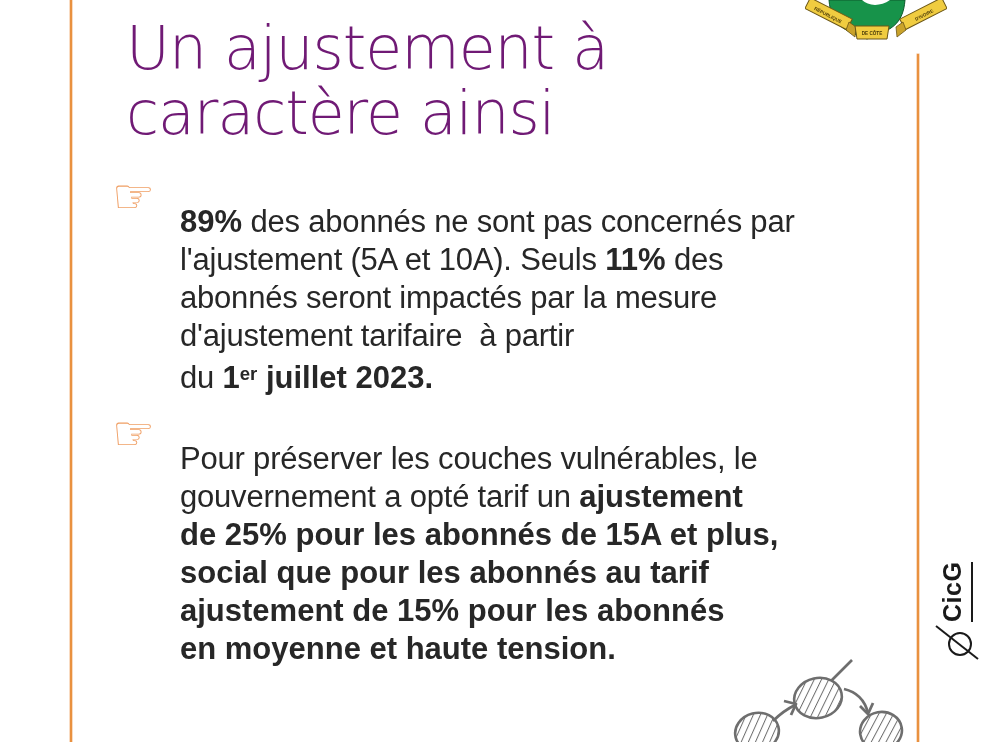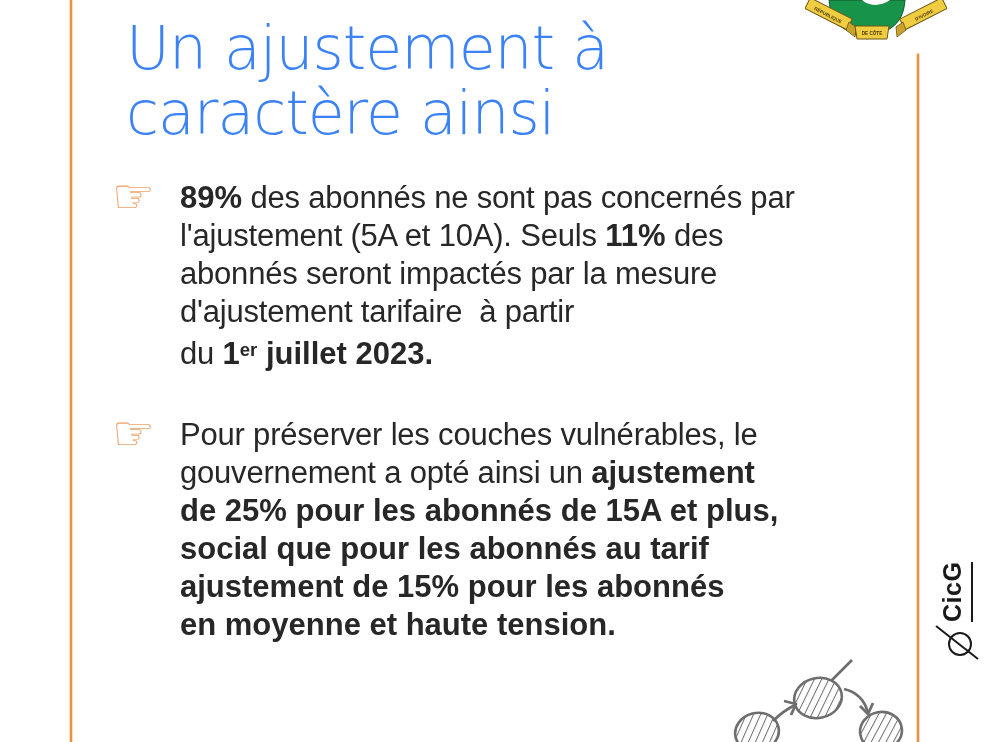--- a/index.html
+++ b/index.html
@@ -16,36 +16,37 @@
   .rule-left  { left: 70px;  top: 0;    width: 2px; height: 742px; }
   .rule-right { left: 917px; top: 54px; width: 2px; height: 688px; }
 
   
   .title {
     position: absolute; left: 126px; top: 16px; margin: 0;
     font-family: "DejaVu Sans", "Liberation Sans", sans-serif;
     font-weight: 200;
     font-size: 60px; line-height: 65px;
     letter-spacing: -1px;
-    color: #3b82f6;
+    color: #701a75;
   }
 
   
   .para { position: absolute; left: 110px; width: 800px; color: #272727; }
   .para-1 { top: 179px; }
   .para-2 { top: 416px; }
   .hand {
     position: absolute; left: 2px; top: -6px;
     font-size: 48px; line-height: 48px;
     color: #F0A168;
   }
   .para-text {
     margin-left: 70px;
     font-size: 31px; line-height: 38px;
     letter-spacing: -0.2px;
+    margin-top: 24px;
   }
   .para-text .line { white-space: pre; }
   .para-text .bold { font-weight: bold; letter-spacing: 0; }
   .para-text .sup  { font-size: 0.60em; vertical-align: 0.42em; text-align: center; }
 
   
   .emblem { position: absolute; left: 805px; top: 0; width: 142px; height: 50px; }
   .emblem svg { display: block; }
   .emblem text {
     font-family: "Liberation Sans", sans-serif;
@@ -116,21 +117,21 @@
         <div class="line"><span>abonnés seront impactés par la mesure</span></div>
         <div class="line"><span>d'ajustement tarifaire  à partir</span></div>
         <div class="line"><span>du </span><span class="bold">1</span><span class="bold sup">er</span><span class="bold"> juillet 2023.</span></div>
       </div>
   </section>
 
   <section class="para para-2">
     <span class="hand">☞</span>
     <div class="para-text">
         <div class="line"><span>Pour préserver les couches vulnérables, le</span></div>
-        <div class="line"><span>gouvernement a opté ainsi un </span><span class="bold">ajustement</span></div>
+        <div class="line"><span>gouvernement a opté tarif un </span><span class="bold">ajustement</span></div>
         <div class="line"><span class="bold">de 25% pour les abonnés de 15A et plus,</span></div>
         <div class="line"><span class="bold">social que pour les abonnés au tarif</span></div>
         <div class="line"><span class="bold">ajustement de 15% pour les abonnés</span></div>
         <div class="line"><span class="bold">en moyenne et haute tension.</span></div>
       </div>
   </section>
 
   <div class="cicg">
     <div class="cicg-inner">
       <svg class="cicg-mark" width="36" height="50" viewBox="0 0 36 50">

